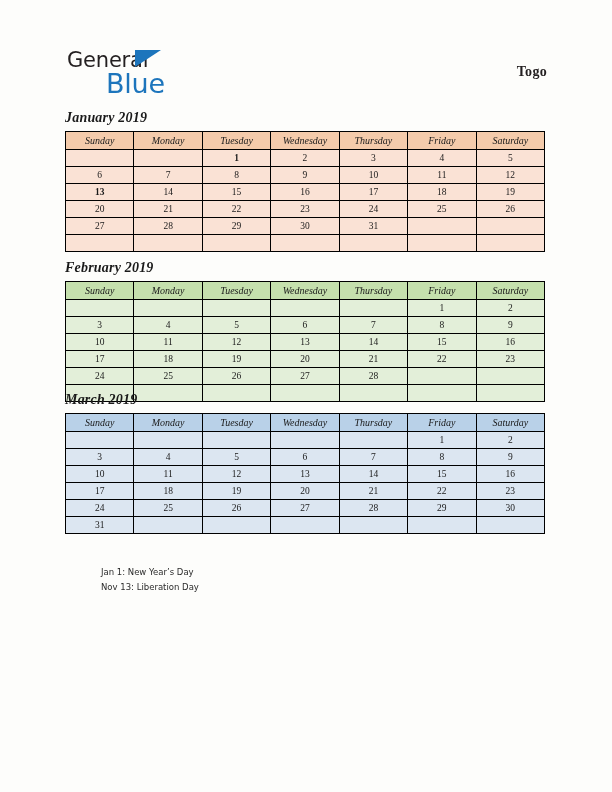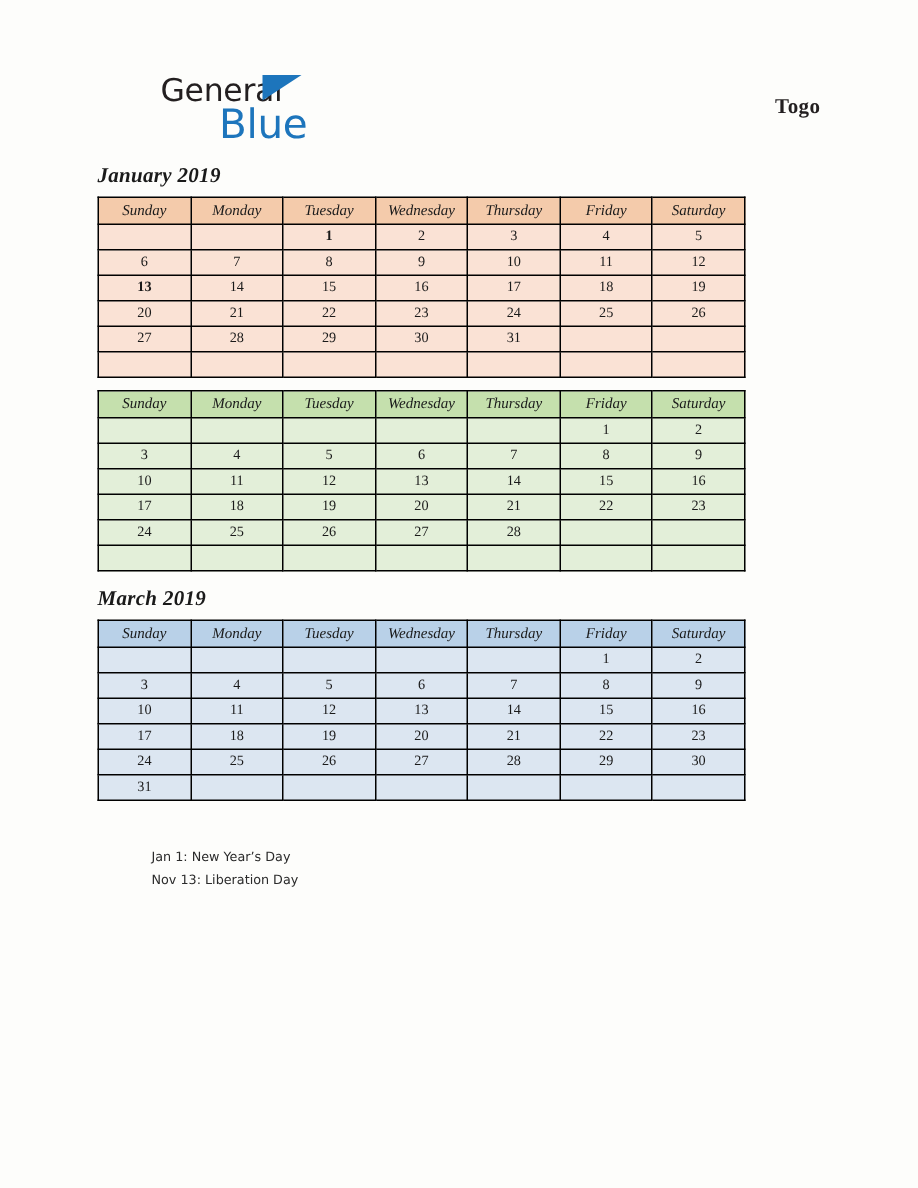--- a/index.html
+++ b/index.html
@@ -15,21 +15,20 @@
     overflow: hidden;
   }
 
   
   .page-header {
     position: absolute;
     top: 48px;
     left: 65px;
     right: 65px;
     height: 52px;
-    margin-left: 40px;
   }
   .logo {
     position: absolute;
     left: 0;
     top: 0;
     width: 200px;
     height: 52px;
   }
   .logo-general {
     position: absolute;
@@ -84,21 +83,21 @@
     font-family: "Liberation Serif", serif;
     font-style: italic;
     font-weight: 700;
     font-size: 14px;
     color: #1a1a1a;
     margin: 0 0 5px 0;
     letter-spacing: 0.2px;
   }
 
   table.cal {
-    width: 432px;
+    width: 480px;
     border-collapse: collapse;
     table-layout: fixed;
   }
   table.cal th, table.cal td {
     border: 1px solid #000000;
     height: 14px;
     text-align: center;
     vertical-align: middle;
     font-family: "Liberation Serif", serif;
     font-size: 9.5px;
@@ -220,20 +219,21 @@
           <td></td>
           <td></td>
           <td></td>
           <td></td>
         </tr>
       </tbody>
   </table>
 </div>
 
 <div class="calendar-block" id="block-1">
+  <div class="month-title">February 2019</div>
   <table class="cal theme-green">
     <thead>
         <tr>
           <th>Sunday</th>
           <th>Monday</th>
           <th>Tuesday</th>
           <th>Wednesday</th>
           <th>Thursday</th>
           <th>Friday</th>
           <th>Saturday</th>

